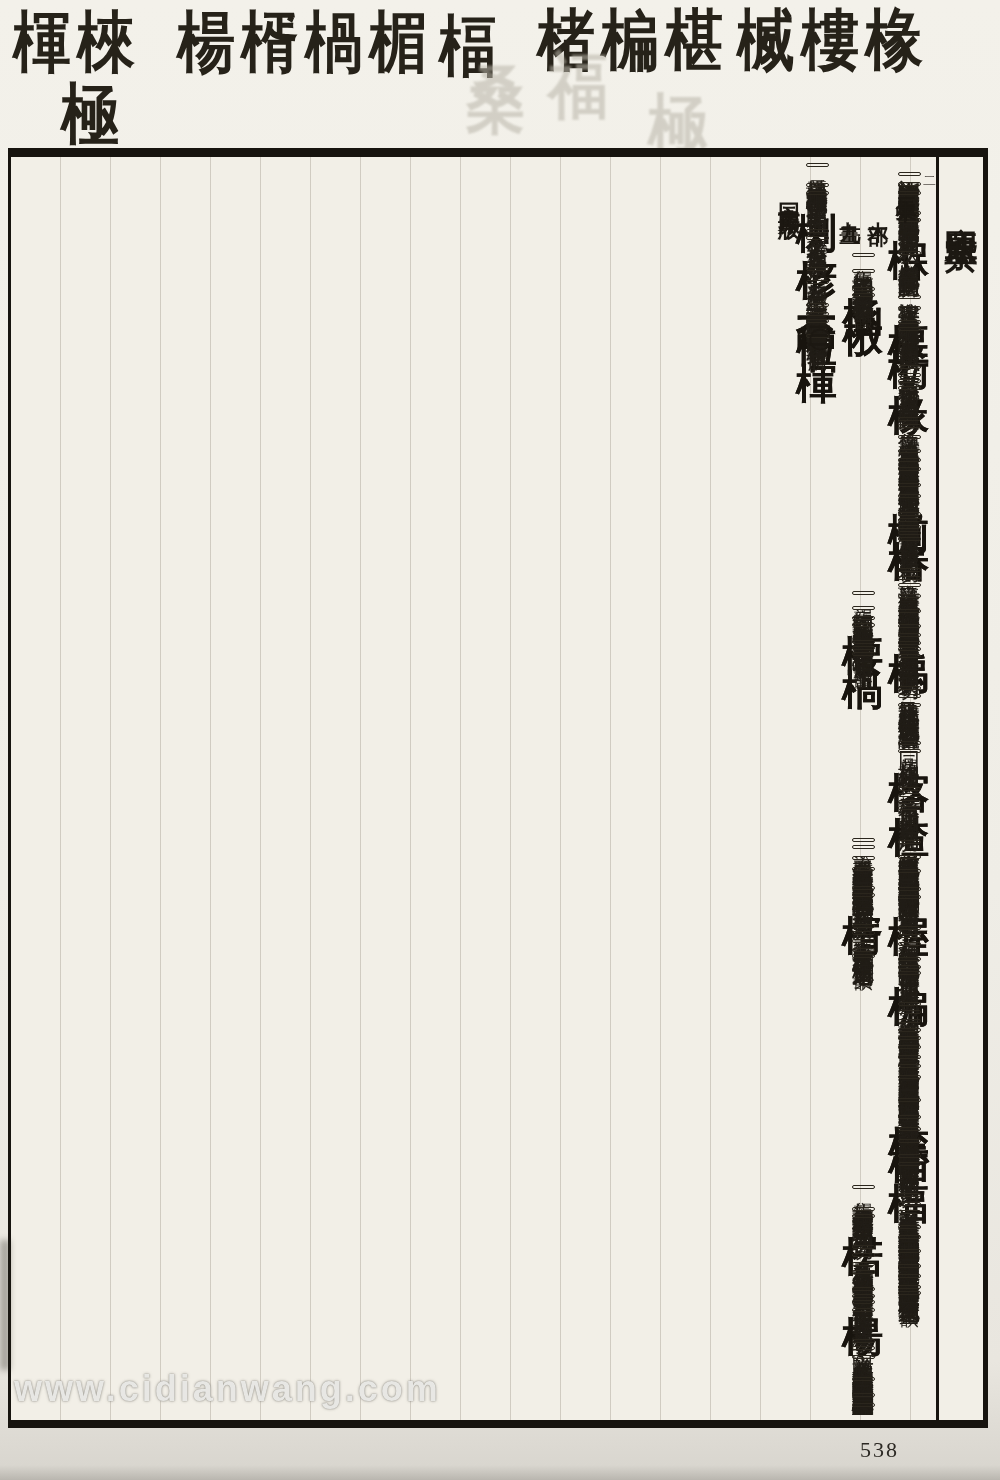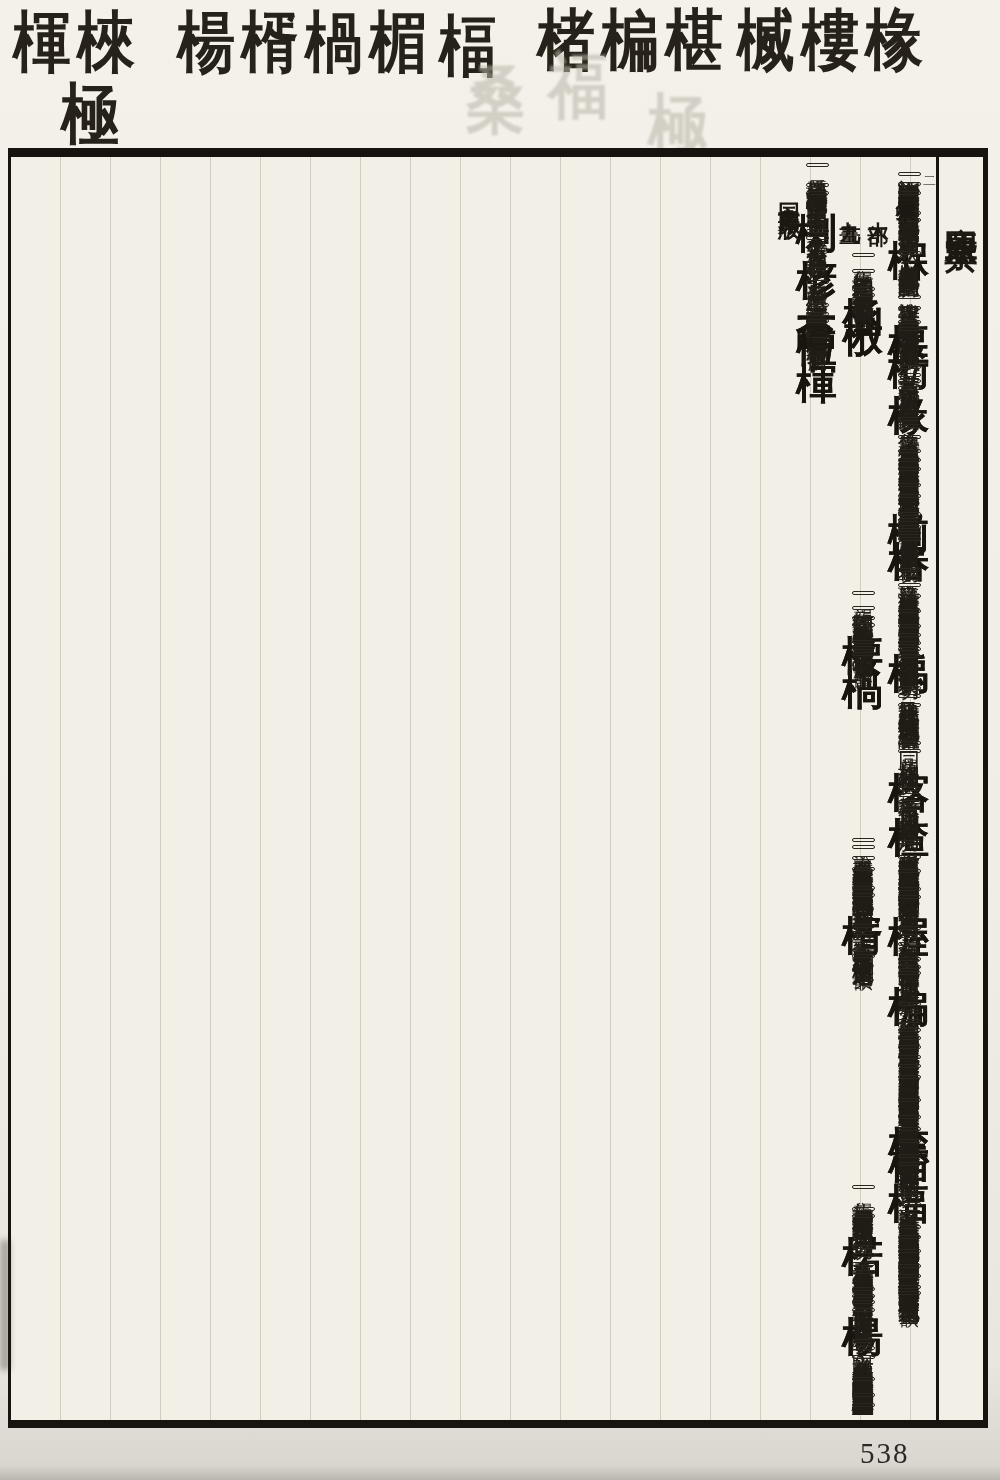--- a/index.html
+++ b/index.html
@@ -74,21 +74,21 @@
   .watermark{
     position:absolute;left:14px;top:1368px;
     font-family:"Liberation Sans","DejaVu Sans",sans-serif;
     font-size:36px;font-weight:bold;letter-spacing:3px;
     color:rgba(248,248,246,.85);
     text-shadow:0 0 3px rgba(140,138,130,.8),0 0 1px rgba(120,118,110,.9);
     z-index:5;
   }
   .page-number{
     position:absolute;left:860px;top:1437px;
-    font-size:29px;letter-spacing:2px;color:#2c2924;
+    font-size:22px;letter-spacing:2px;color:#2c2924;
     font-family:"Liberation Serif","DejaVu Serif",serif;
   }
   .smudge{
     position:absolute;left:0;top:1240px;width:10px;height:130px;
     background:rgba(40,36,30,.35);filter:blur(3px);
   }
 </style>
 </head>
 <body>
 
@@ -137,14 +137,15 @@
       <div class="t-vol">辰集中</div>
       <div class="t-rad">木部</div>
       <div class="t-str">九畫</div>
       <div class="t-pg">三〇</div>
       <div class="t-ed">同文書局原版</div>
     </div>
   </div>
 
   <div class="smudge"></div>
 
+  <div class="watermark">www.cidianwang.com</div>
   <div class="page-number">538</div>
 </div>
 
 </body></html>

